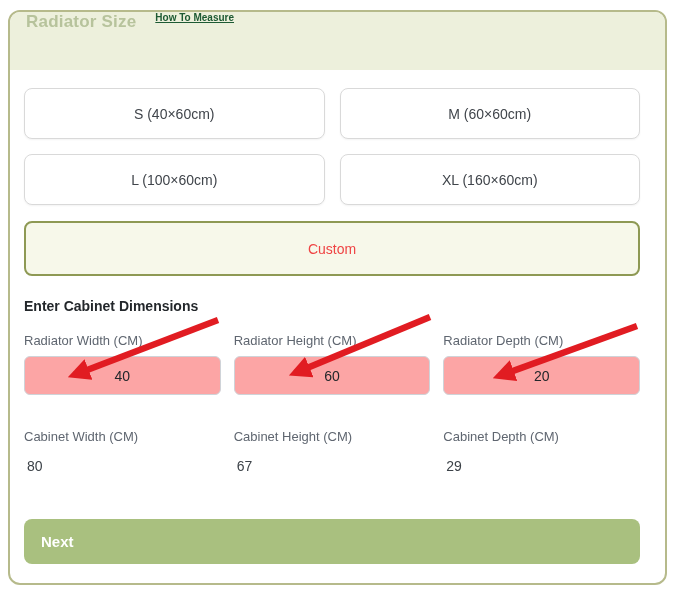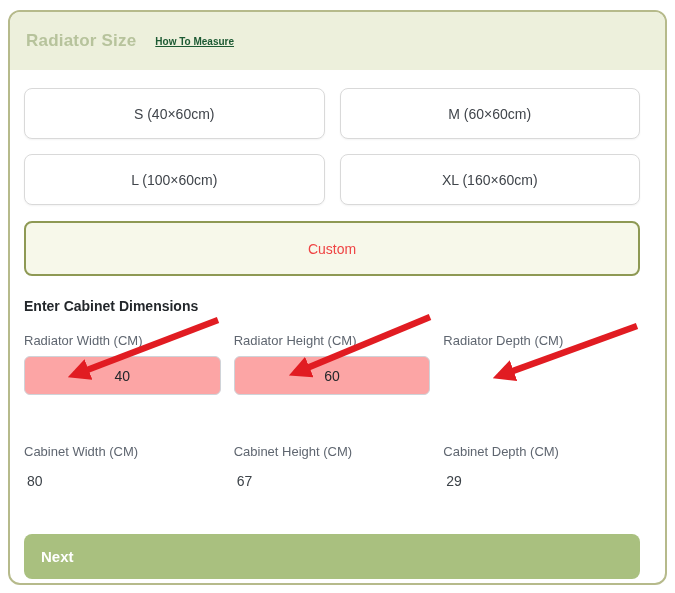--- a/index.html
+++ b/index.html
@@ -17,21 +17,21 @@
     width: 659px; height: 575px;
     background: #ffffff;
     border: 2px solid #b6ba8b;
     border-radius: 12px;
     overflow: hidden;
   }
   .card-header {
     background: #edf0dc;
     height: 58px;
     display: flex;
-    align-items: center;
+    align-items: flex-start;
     padding: 0 16px;
     gap: 19px;
   }
   .card-title {
     margin: 0;
     font-size: 17px;
     font-weight: bold;
     color: #b7c39c;
     letter-spacing: 0.2px;
   }
@@ -77,21 +77,21 @@
     font-size: 14px;
     font-weight: bold;
     color: #23272b;
   }
   .dim-grid, .cab-grid {
     display: grid;
     grid-template-columns: 1fr 1fr 1fr;
     column-gap: 13px;
   }
   .dim-grid { margin-top: 19px; }
-  .cab-grid { margin-top: 49px; }
+  .cab-grid { margin-top: 34px; }
   .field-label {
     font-size: 13px;
     color: #5f6670;
     display: block;
   }
   .dim-input {
     margin-top: 8px;
     width: 100%;
     height: 39px;
     border: 1px solid #cfd3d8;
@@ -159,20 +159,21 @@
       <div>
         <span class="field-label">Radiator Width (CM)</span>
         <input class="dim-input" type="text" value="40" style="">
       </div>
       <div>
         <span class="field-label">Radiator Height (CM)</span>
         <input class="dim-input" type="text" value="60" style="">
       </div>
       <div>
         <span class="field-label">Radiator Depth (CM)</span>
+        <input class="dim-input" type="text" value="20" style="">
       </div>
     </div>
 
     <div class="cab-grid">
       <div>
         <span class="field-label">Cabinet Width (CM)</span>
         <div class="cab-value">80</div>
       </div>
       <div>
         <span class="field-label">Cabinet Height (CM)</span>

